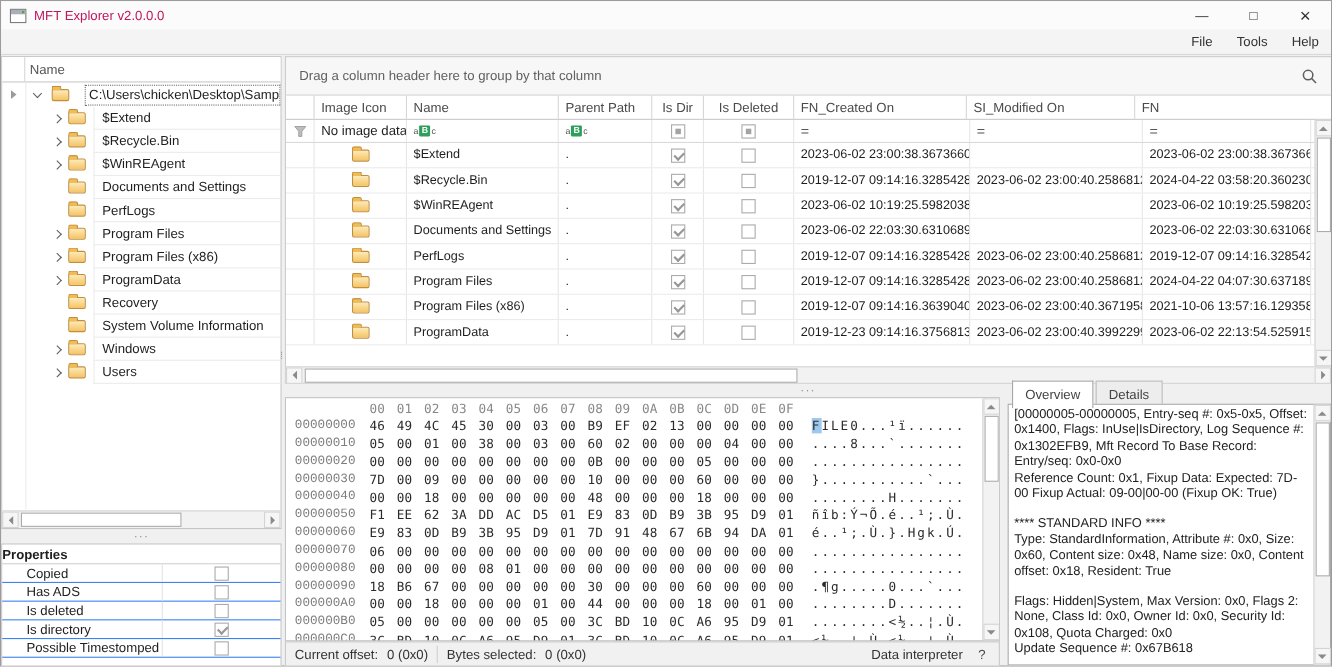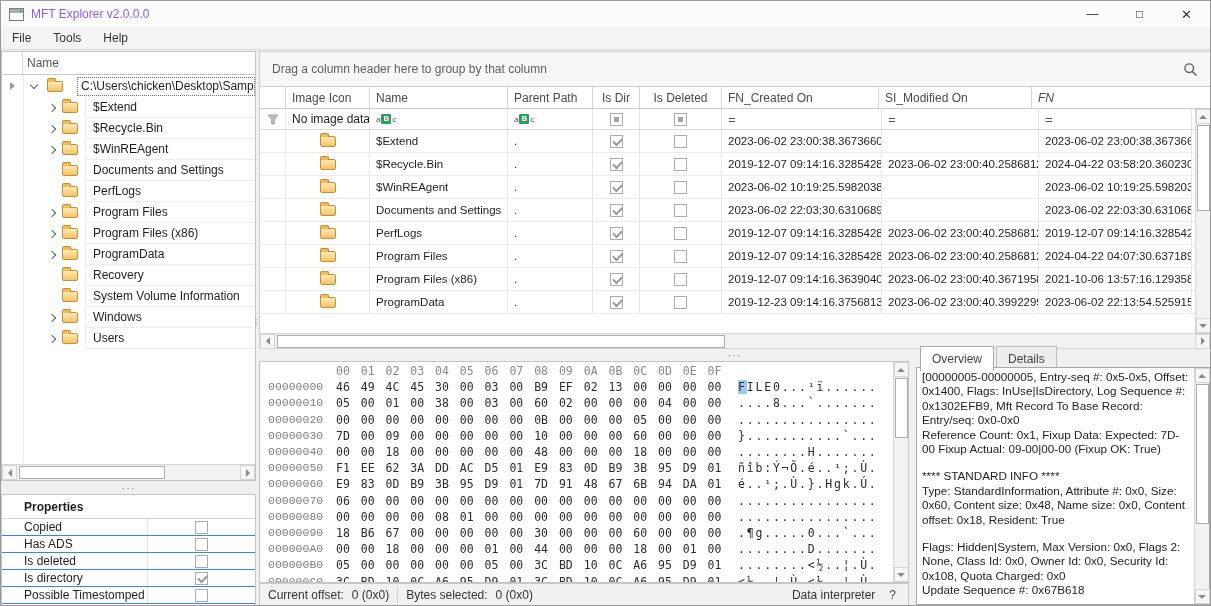--- a/index.html
+++ b/index.html
@@ -5,27 +5,27 @@
   html,body{margin:0;padding:0;background:#d8d8d8;}
   *{box-sizing:border-box;}
   .window{position:relative;width:1211px;height:606px;background:#f0f0f0;border:1px solid #9b9b9b;
           font-family:"Liberation Sans",sans-serif;font-size:12px;color:#1e1e1e;overflow:hidden;}
 
   
   .titlebar{position:absolute;top:0;left:0;right:0;height:26px;background:#fbfbfb;display:flex;align-items:center;padding-left:8px;}
   .appicon{width:15px;height:13px;border:1px solid #7c7c7c;background:#fff;position:relative;flex:0 0 auto;}
   .appicon::before{content:"";position:absolute;left:0;top:0;right:0;height:4px;background:#a9afb5;}
   .appicon::after{content:"";position:absolute;right:1px;top:1px;width:2px;height:2px;background:#3fae49;}
-  .title-text{margin-left:7px;color:#8b5cf6;}
+  .title-text{margin-left:7px;color:#be185d;}
   .wctrl{margin-left:auto;display:flex;height:26px;}
   .wbtn{width:47px;height:26px;display:flex;align-items:center;justify-content:center;color:#333;font-size:12px;cursor:default;}
   .wbtn.close{font-size:13px;}
 
   
-  .menubar{position:absolute;top:26px;left:0;right:0;height:23px;background:#f4f4f4;border-bottom:1px solid #d9d9d9;display:flex;align-items:center;padding-left:0;}
+  .menubar{position:absolute;top:26px;left:0;right:0;height:23px;background:#f4f4f4;border-bottom:1px solid #d9d9d9;display:flex;align-items:center;padding-left:0;justify-content:flex-end;}
   .menu-item{padding:0 11px;color:#333;}
 
   
   .tree-panel{position:absolute;top:50px;left:0;width:255px;height:430px;background:#fff;border:1px solid #c4c4c4;}
   .tree-head{height:23px;border-bottom:1px solid #c9c9c9;display:flex;align-items:center;color:#555;background:#fff;position:relative;}
   .tree-head .gut{width:21px;height:100%;border-right:1px solid #d6d6d6;}
   .tree-head .txt{padding-left:4px;}
   .tree-gutline{position:absolute;left:21px;top:23px;bottom:17px;width:1px;background:#ececec;}
   .tree-body{position:absolute;top:23px;left:0;right:0;bottom:16px;overflow:hidden;}
   .troot{height:22px;display:flex;align-items:center;position:relative;}
@@ -53,21 +53,21 @@
   .thumb-h{height:13px;background:#fff;border:1px solid #ababab;}
   .tree-hscroll .thumb-h{width:146px;margin-left:2px;}
   .tree-hscroll .sp{flex:1;}
 
   
   .hsplit-left{position:absolute;top:480px;left:0;width:255px;height:13px;display:flex;align-items:center;justify-content:center;color:#8f8f8f;font-size:11px;letter-spacing:1px;}
   .vgrip{position:absolute;left:251px;top:320px;width:8px;color:#8f8f8f;font-size:9px;line-height:4px;text-align:center;}
 
   
   .props{position:absolute;left:0;top:493px;width:255px;height:113px;background:#fff;border:1px solid #c4c4c4;}
-  .props-head{height:24px;border-bottom:1px solid #d2d2d2;display:flex;align-items:center;font-weight:bold;padding-left:22px;}
+  .props-head{height:18px;border-bottom:1px solid #d2d2d2;display:flex;align-items:center;font-weight:bold;}
   .prow{height:17px;display:flex;align-items:stretch;border-bottom:1px solid #3b82f6;}
   .prow .plabel{width:146px;display:flex;align-items:center;padding-left:22px;border-right:1px solid #e3e3e3;}
   .prow .pchk{flex:1;display:flex;align-items:center;justify-content:center;}
   .cb{width:13px;height:13px;border:1px solid #ababab;background:#fff;display:inline-block;position:relative;}
   .cb.checked::after{content:"";position:absolute;left:2px;top:2px;width:7px;height:4px;border-left:2px solid #979797;border-bottom:2px solid #979797;transform:rotate(-45deg);}
   .cb.ind::after{content:"";position:absolute;left:3px;top:3px;width:5px;height:5px;background:#a3a3a3;}
 
   
   .grouppanel{position:absolute;left:258px;top:50px;right:0;height:36px;background:#f7f7f7;border:1px solid #cccccc;border-right:none;display:flex;align-items:center;padding:0 12px;color:#5f5f5f;}
   .grouppanel .sp{flex:1;}
@@ -82,21 +82,21 @@
   .gfilter .c,.grow .c{border-right:1px solid #e7e7e7;display:flex;align-items:center;padding-left:6px;white-space:nowrap;overflow:hidden;}
   .c.ind{width:26px;justify-content:center;padding-left:0;}
   .c.cimg{width:84px;}
   .c.cname{width:138px;}
   .c.cpar{width:85px;}
   .c.cdir{width:47px;justify-content:center;padding-left:0;}
   .c.cdel{width:82px;justify-content:center;padding-left:0;}
   .c.cd1{width:160px;}
   .c.cd2{width:157px;}
   .c.cd3{width:153px;}
-  .c.cfn{flex:1;border-right:none;font-style:italic;}
+  .c.cfn{flex:1;border-right:none;}
   .c.sliver{width:6px;border-right:none;padding-left:0;}
   .grow .cimg{justify-content:center;padding-left:0;}
   .abc{display:inline-flex;align-items:flex-end;font-size:8px;color:#555;line-height:9px;}
   .abc b{display:inline-block;background:#2e9e5b;color:#fff;font-size:8px;line-height:10px;padding:0 2px;border-radius:1px;margin:0 1px;font-weight:bold;}
   .eqop{color:#555;font-size:13px;}
   .gvscroll{position:absolute;right:0;top:22px;width:15px;bottom:0;background:#f2f2f2;border-left:1px solid #d4d4d4;display:flex;flex-direction:column;align-items:center;}
   .thumb-v{width:13px;background:#fff;border:1px solid #ababab;}
   .gvscroll .thumb-v{height:86px;margin-top:1px;}
   .gvscroll .sp,.hvscroll .sp,.ovscroll .sp{flex:1;}
   .grid-hscroll{position:absolute;left:258px;top:332px;right:0;height:16px;background:#f2f2f2;border:1px solid #d4d4d4;border-right:none;display:flex;align-items:center;}

